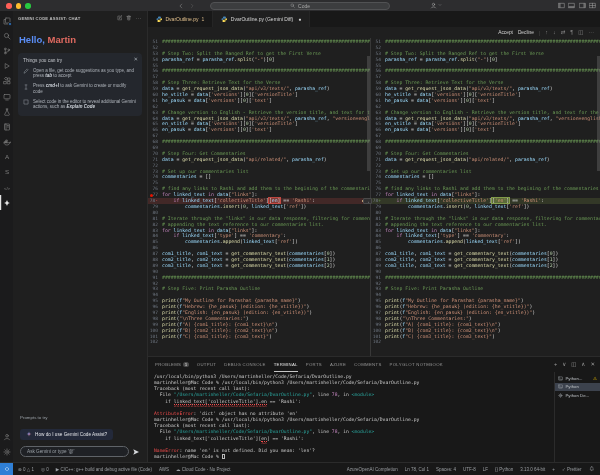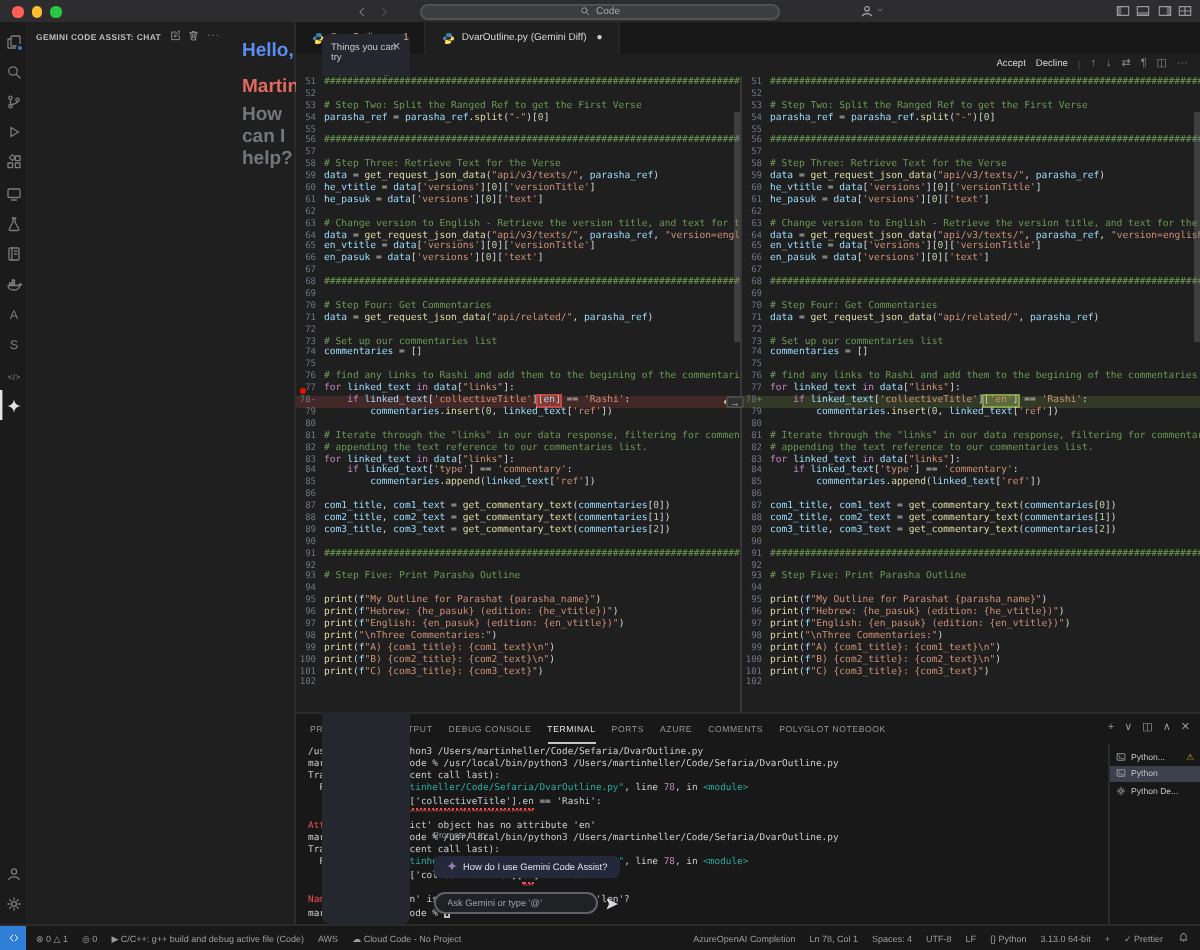--- a/index.html
+++ b/index.html
@@ -28,21 +28,21 @@
   .ab-item { width:13px; height:15.2px; display:flex; align-items:center; justify-content:center;
     color:#7d7d7d; position:relative; cursor:pointer; }
   .ab-item svg { width:8px; height:8px; }
   .ab-item.active { color:#e4e4e4; box-shadow:inset 1.2px 0 0 #e4e4e4; }
   .ab-badge { position:absolute; right:1.5px; bottom:2.5px; width:4px; height:4px; border-radius:50%;
     background:#2f7fd6; border:0.5px solid #1b1b1c; }
   .ab-bottom { margin-top:auto; margin-bottom:2px; }
 
   
   .sidebar { width:135px; background:#1f1f1f; border-right:1px solid #2b2b2b; flex:none;
-    display:flex; flex-direction:row; position:relative; }
+    display:flex; flex-direction:column; position:relative; }
   .chat-header { height:14px; display:flex; align-items:center; padding:0 5px; gap:4px; }
   .chat-title { font-size:4.2px; letter-spacing:0.2px; color:#bdbdbd; font-weight:bold; flex:1;
     white-space:nowrap; overflow:hidden; }
   .chat-hicons { display:flex; gap:4px; color:#9a9a9a; align-items:center; }
   .greeting { padding:4px 6px 0 6px; }
   .g-hello { font-size:9.5px; font-weight:bold; color:#5a8df5; }
   .g-name { font-size:9.5px; font-weight:bold; color:#e06a60; }
   .g-sub { font-size:9.5px; font-weight:bold; color:#73777c; margin-top:1px; }
   .card { margin:6px 5px 0 5px; background:#24272d; border-radius:4px; padding:5px 5px 6px 5px; position:relative; }
   .card-title { font-size:4.8px; color:#c3c6cb; margin-bottom:4px; }
@@ -310,21 +310,20 @@
             <span class="ic" style="width:5.5px;height:5.5px">
               <svg viewBox="0 0 16 16" fill="none" stroke="currentColor" stroke-width="1.3" stroke-linecap="round" stroke-linejoin="round">
                 <path d="M2.5 4h11M6 4V2.2h4V4M4 4l1 10.5h6L12 4M6.8 6.5v5M9.2 6.5v5"></path>
               </svg>
             </span>
             <span style="font-size:5px;letter-spacing:0.5px">···</span>
           </span>
       </div>
       <div class="greeting">
         <div><span class="g-hello">Hello,</span><span class="g-name"> Martin</span></div>
-        <div class="g-sub">How can I help?</div>
       </div>
       <div class="card">
         <div class="card-title">Things you can try</div>
         <span class="card-close">✕</span>
         <div>
             <div class="card-item">
               <span class="ic" style="width:6px;height:6px">
                 <svg viewBox="0 0 16 16" fill="none" stroke="currentColor" stroke-width="1.3" stroke-linecap="round" stroke-linejoin="round">
                   <path d="M3 13l.8-3.3 7.4-7.4 2.5 2.5-7.4 7.4z"></path>
                 </svg>

